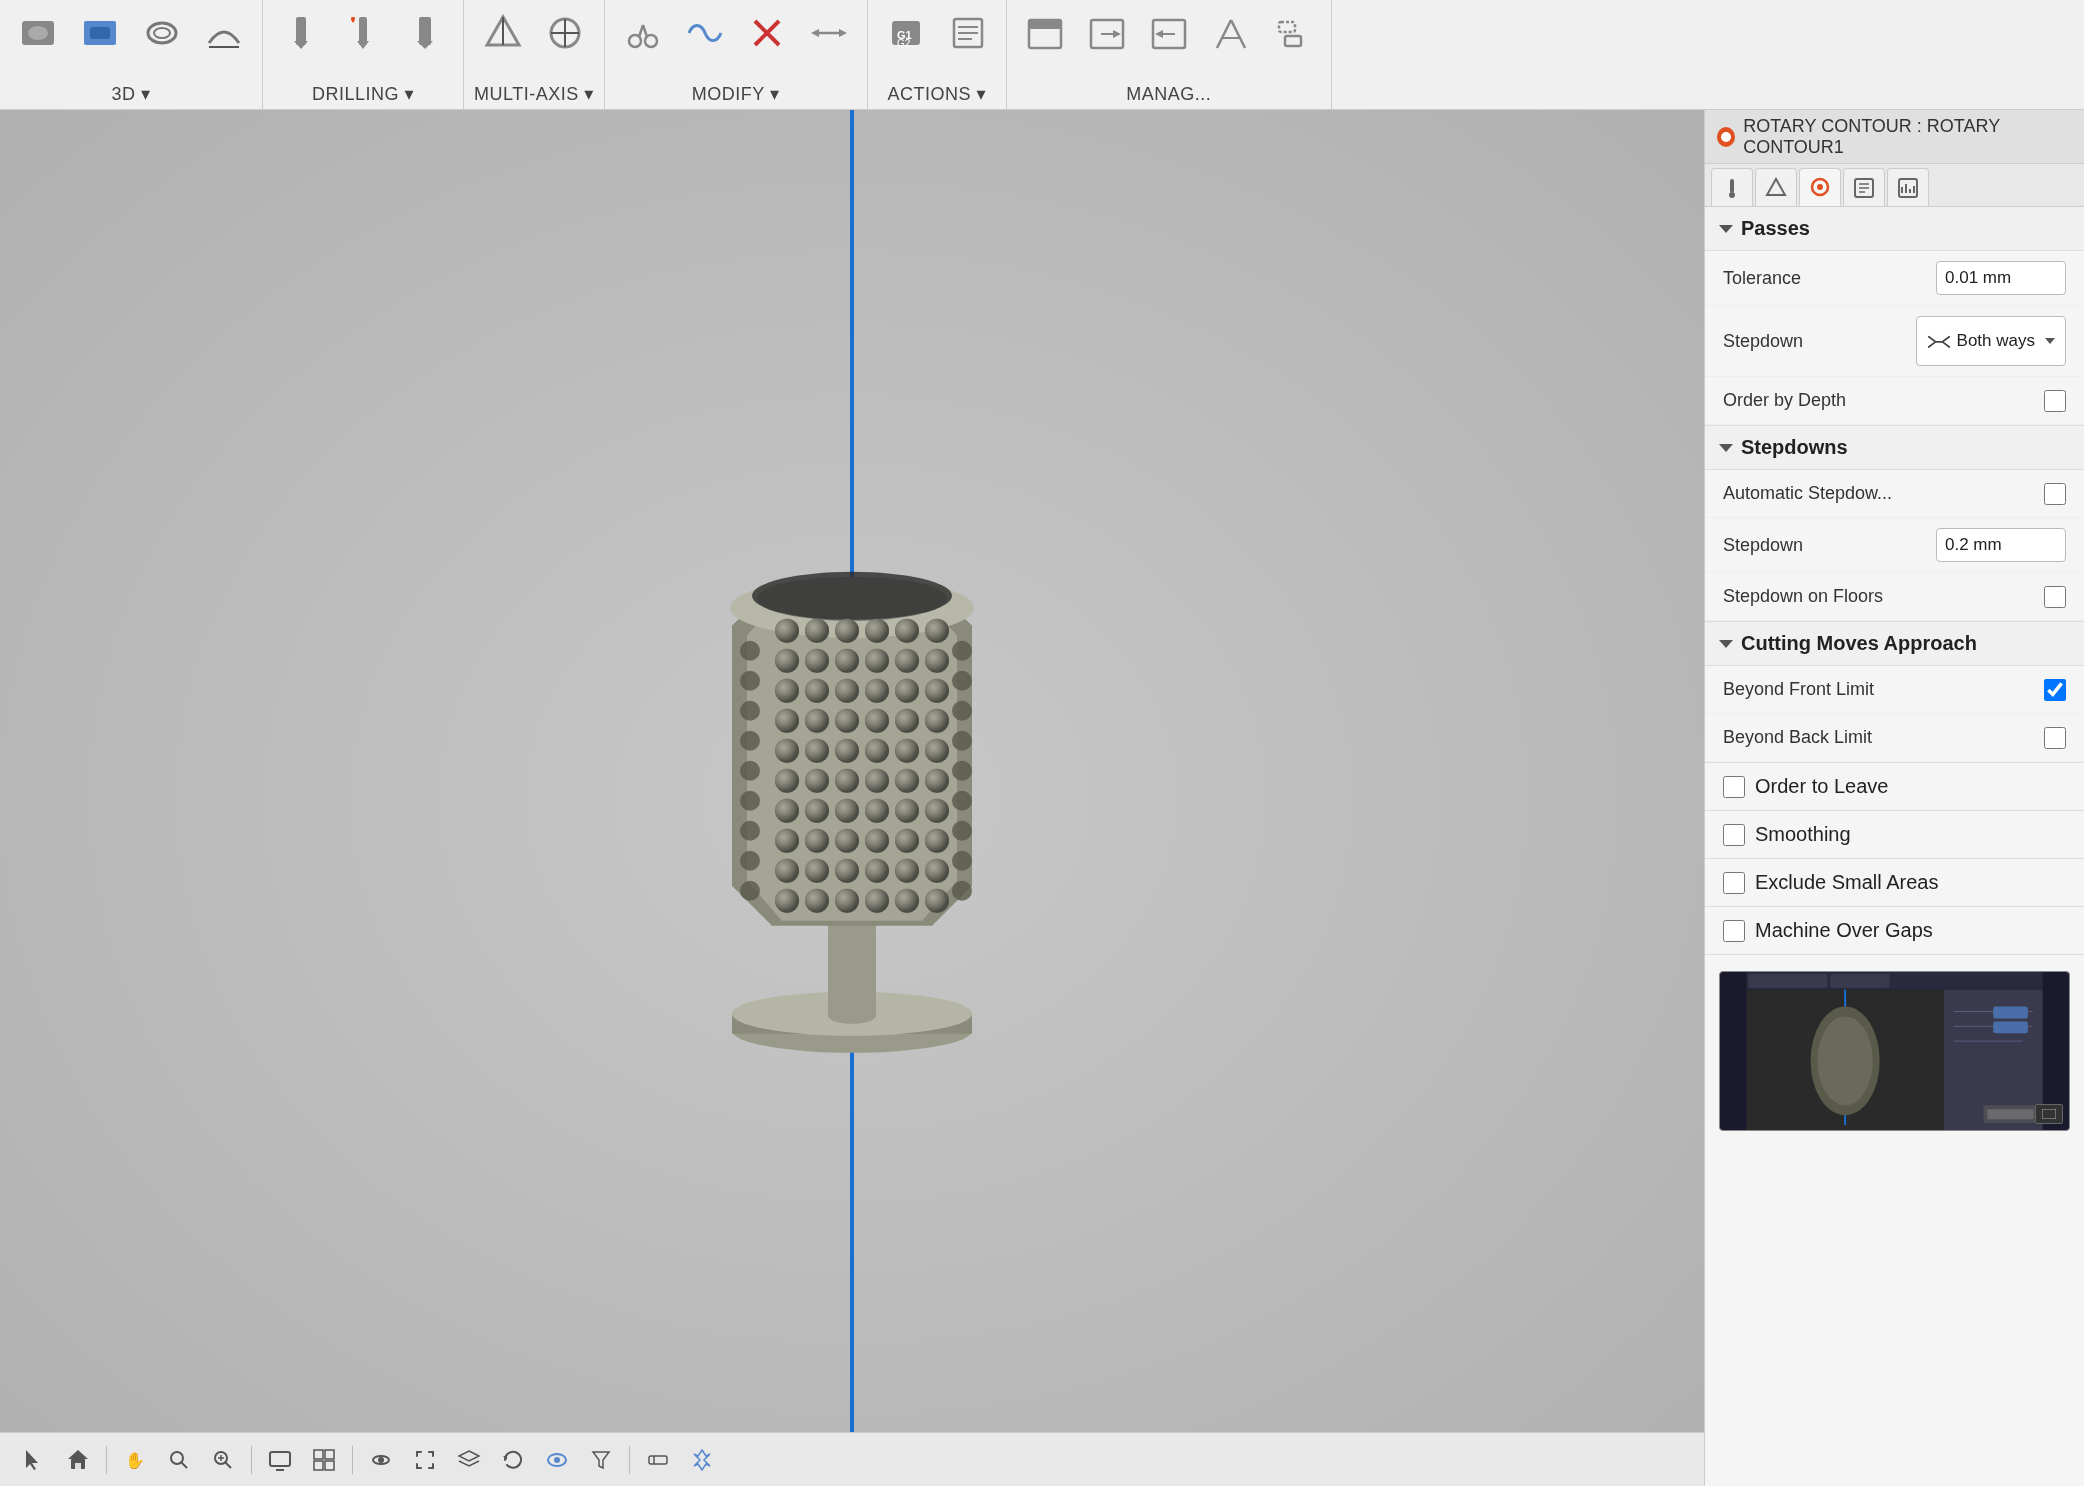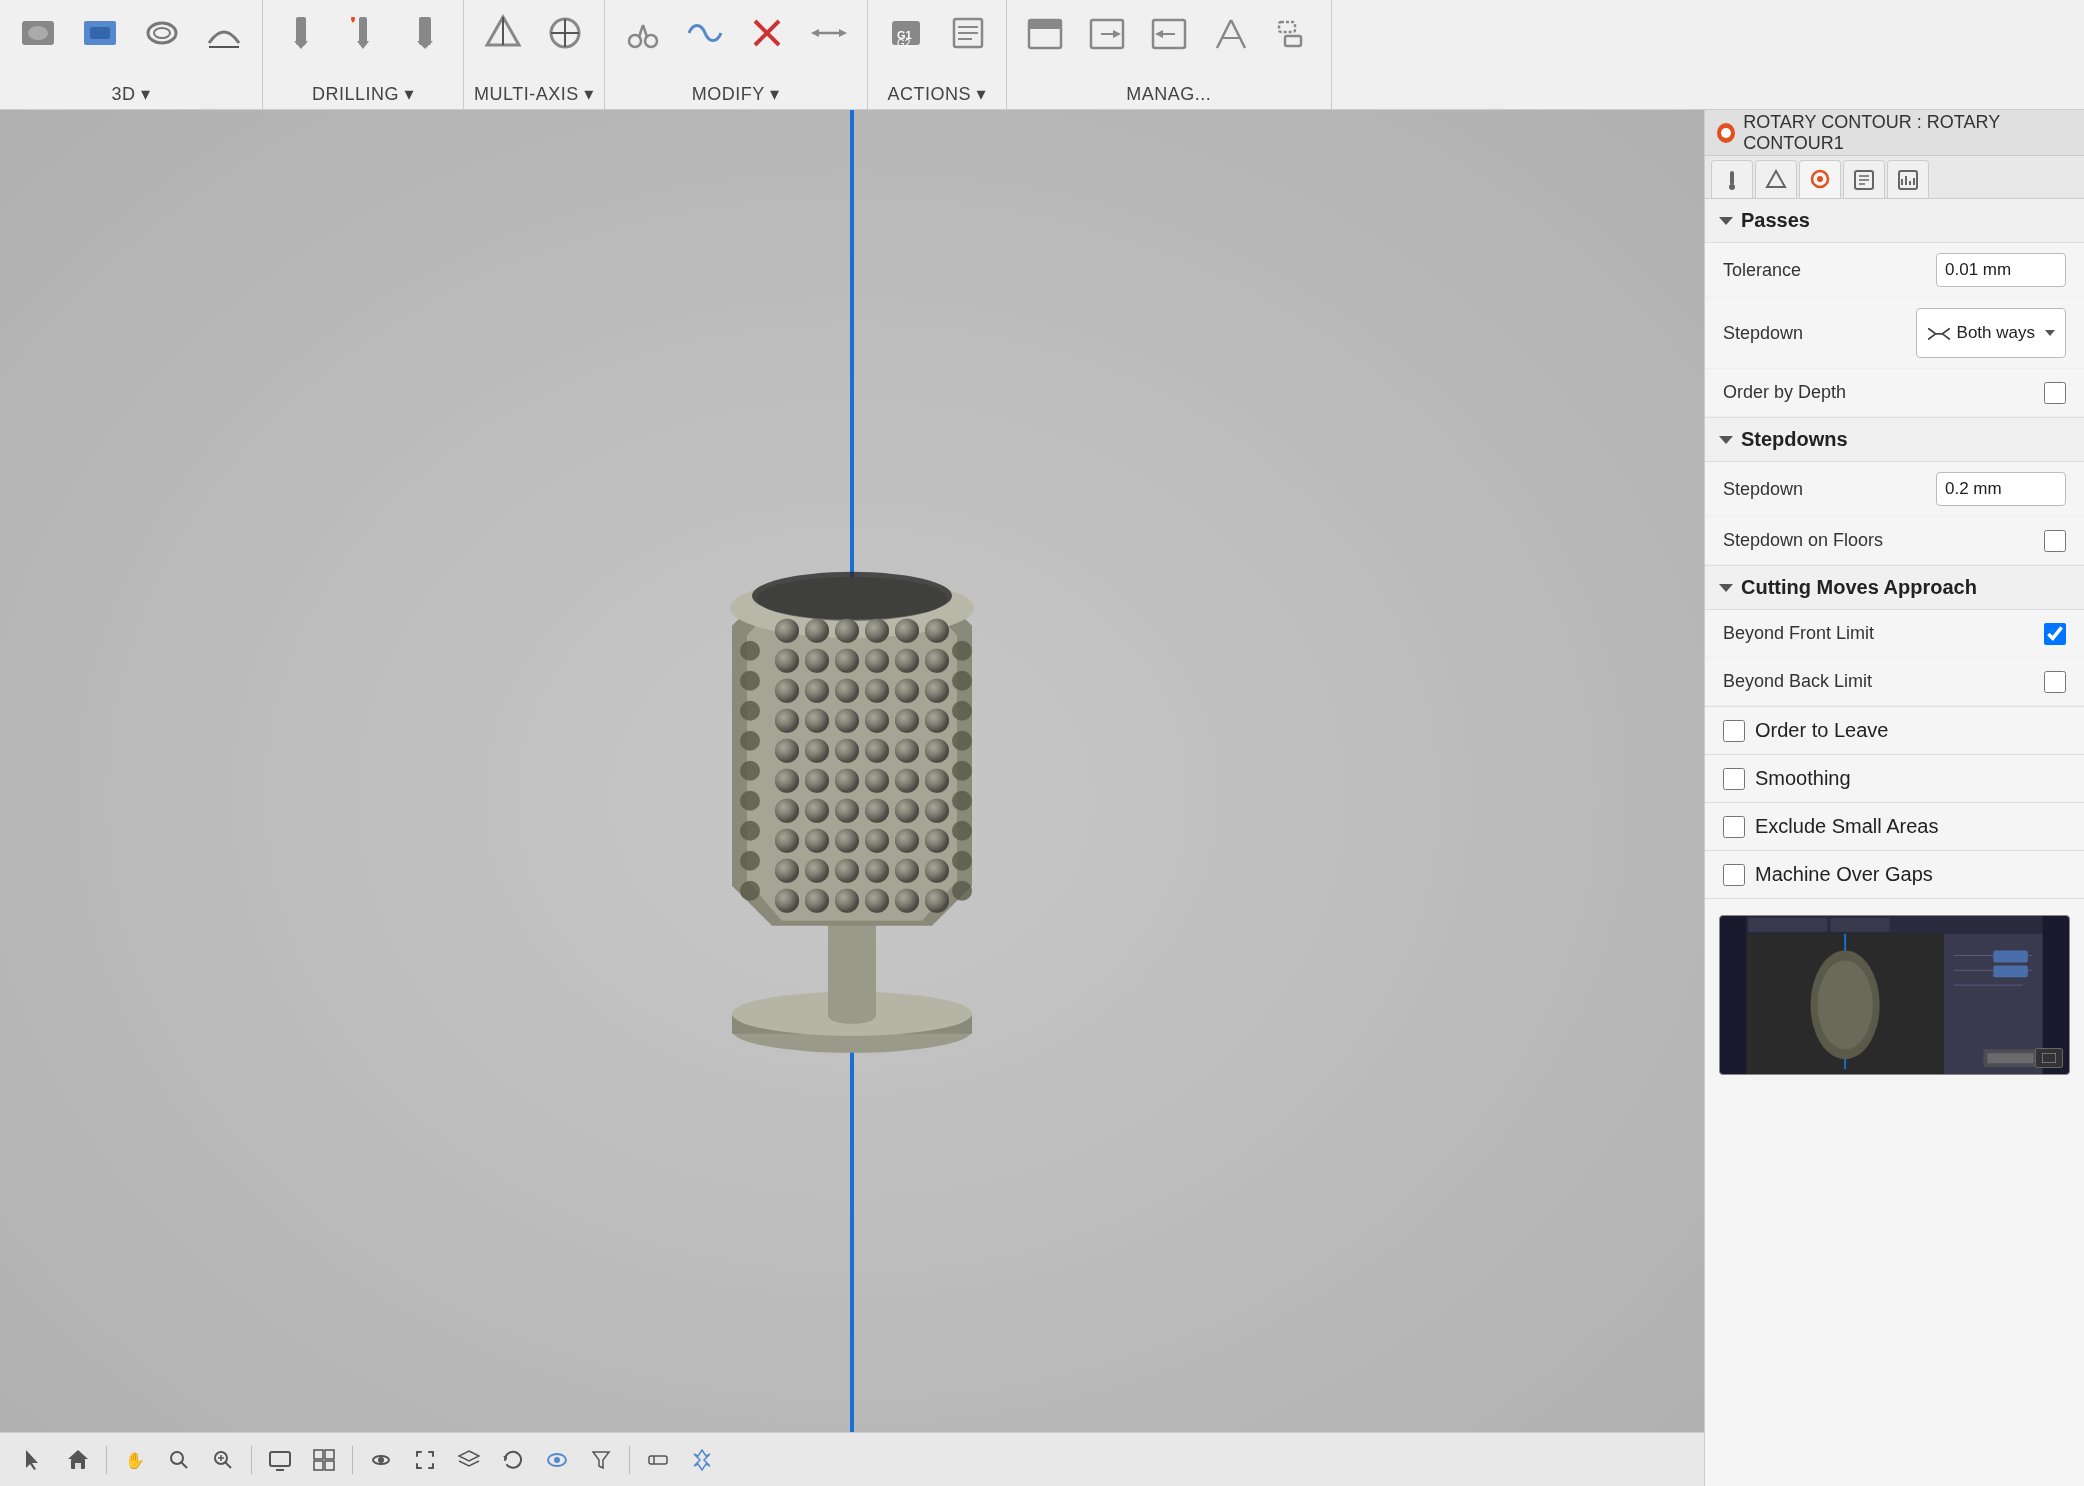--- a/index.html
+++ b/index.html
@@ -150,21 +150,21 @@
     }
 
     
     #panel-header {
       background: #e0e0e0;
       padding: 6px 12px;
       border-bottom: 1px solid #ccc;
       display: flex;
       align-items: center;
       gap: 8px;
-      height: 46px;
+      height: 54px;
     }
 
     .panel-header-icon {
       width: 20px;
       height: 20px;
       background: #e05020;
       border-radius: 50%;
       display: flex;
       align-items: center;
       justify-content: center;
@@ -927,20 +927,24 @@
           <input class="form-checkbox" type="checkbox" style="">
         </div>
       </div>
 
       <div class="section">
         <div class="section-header">
           <div class="section-arrow"></div>
           <span class="section-title">Stepdowns</span>
         </div>
 
+        <div class="form-row">
+          <span class="form-label">Automatic Stepdow...</span>
+          <input class="form-checkbox" type="checkbox" style="">
+        </div>
 
         <div class="form-row">
           <span class="form-label">Stepdown</span>
           <input class="form-input" type="text" value="0.2 mm" style="">
         </div>
 
         <div class="form-row">
           <span class="form-label">Stepdown on Floors</span>
           <input class="form-checkbox" type="checkbox" style="">
         </div>

